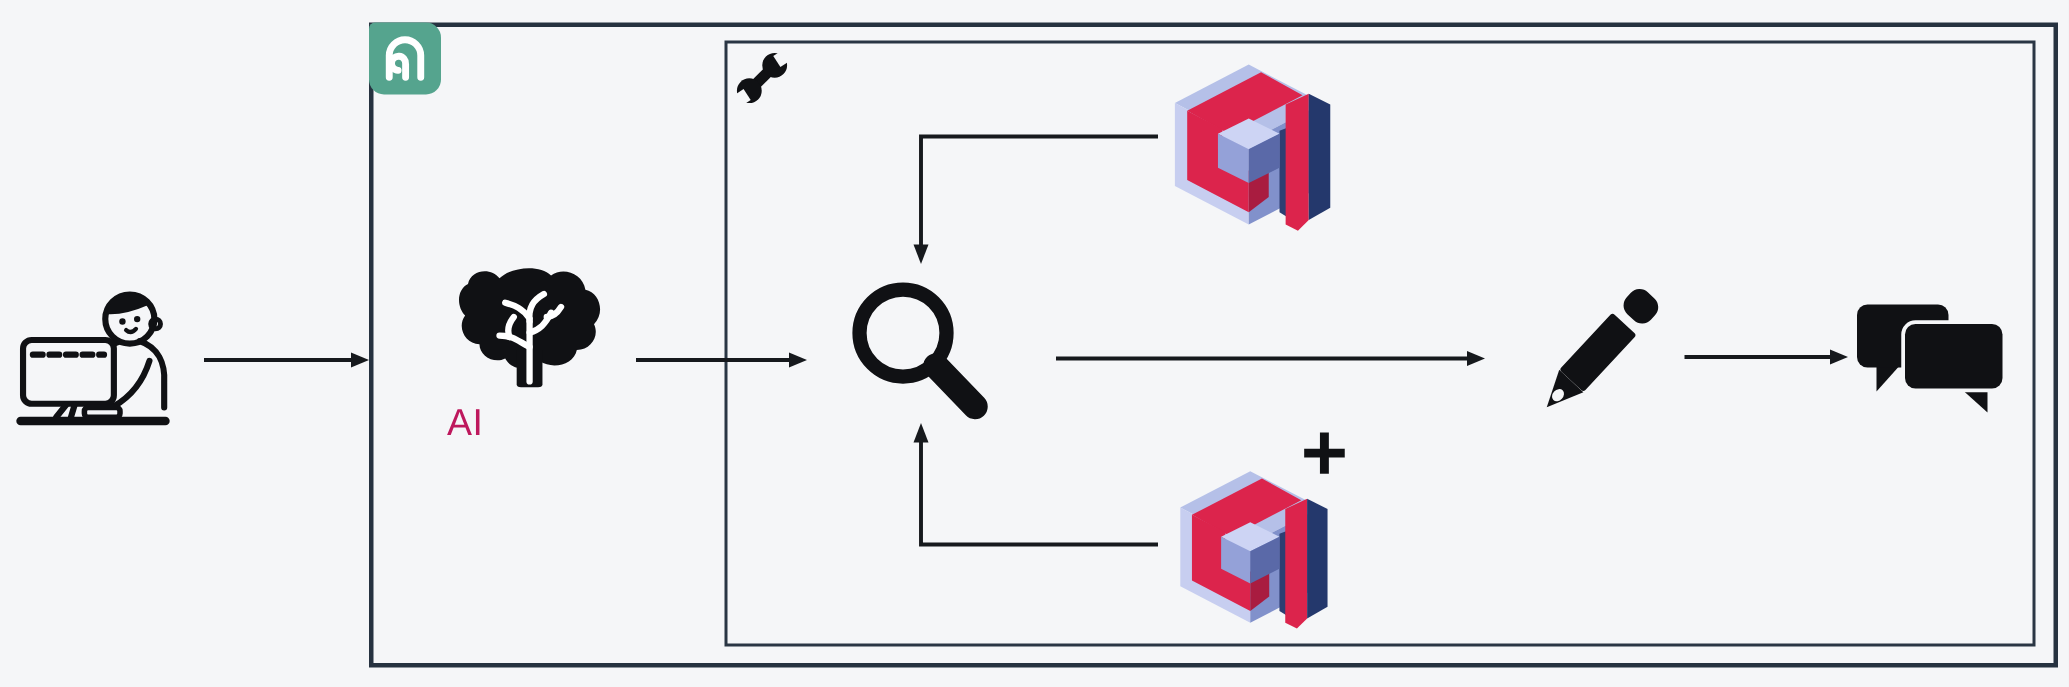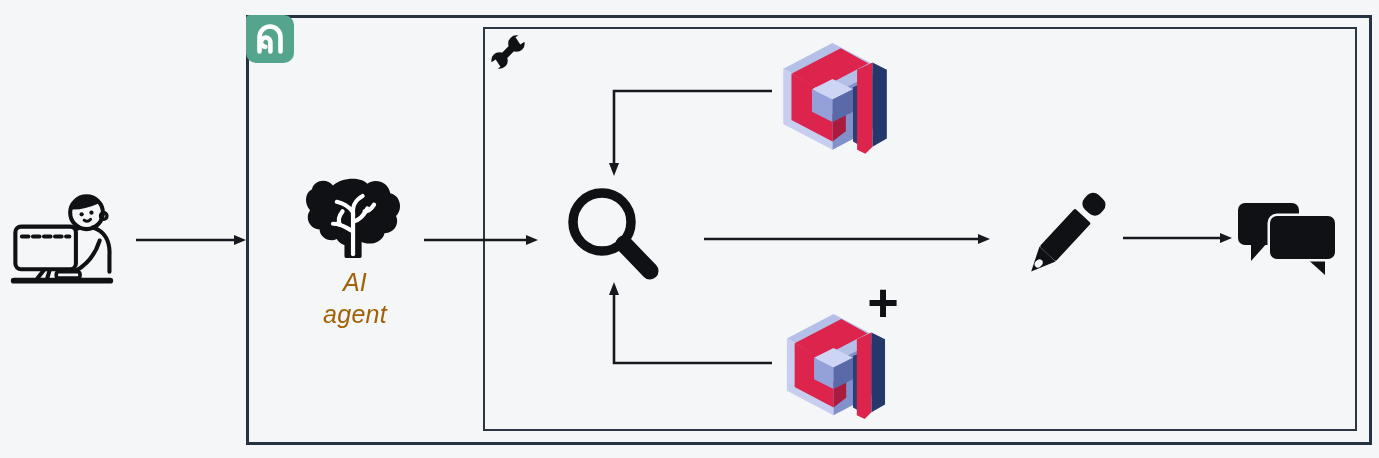--- a/index.html
+++ b/index.html
@@ -27,26 +27,25 @@
   }
   .badge{
     left:246px;top:15px;width:48px;height:48px;
     background:#55a48e;
     border-radius:4px 10px 10px 10px;
     display:flex;align-items:center;justify-content:center;
     z-index:6;
   }
   .agent-label{
     left:298px;top:266px;width:114px;
-    text-align:center;
+    text-align:left;
     font-size:25px;line-height:32px;
-    color:#a16207;
+    color:#be185d;
     letter-spacing:.3px;
     z-index:4;
-    font-style:italic;
   }
   .plus{
     left:861px;top:276px;width:44px;height:52px;
     display:flex;align-items:center;justify-content:center;
     font-size:54px;font-weight:600;color:#101114;
     z-index:7;
   }
   svg{display:block;}
   .arrow-layer{left:0;top:0;z-index:5;pointer-events:none;}
 </style>
@@ -108,21 +107,20 @@
       <path d="M37 51 C 35 46 36 42 40 37"></path>
       <path d="M51 48 C 58 46 62 42 66 34"></path>
       <path d="M63 37 C 67 37 70 35 73 30"></path>
       <path d="M51 40 C 50 30 54 25 61 21"></path>
       <path d="M51 38 C 46 31 41 29 34 27"></path>
     </g>
   </svg>
 
   <div class="abs agent-label">
     <div>AI</div>
-    <div>agent</div>
   </div>
 
   <svg class="abs" style="left:560px;top:182px;" width="105" height="105" viewBox="0 0 105 105">
     <circle cx="42" cy="40" r="29" fill="none" stroke="#101114" stroke-width="9.5"></circle>
     <line x1="64" y1="62" x2="90" y2="89" stroke="#101114" stroke-width="17" stroke-linecap="round"></line>
   </svg>
 
   <svg class="abs" style="left:778px;top:41px;" width="110" height="120" viewBox="0 0 107 117">
     <polygon points="53,2 101,27 53,52 5,27" fill="#b5c0e8"></polygon>
     <polygon points="5,27 53,52 53,106 5,81" fill="#c7cef0"></polygon>

